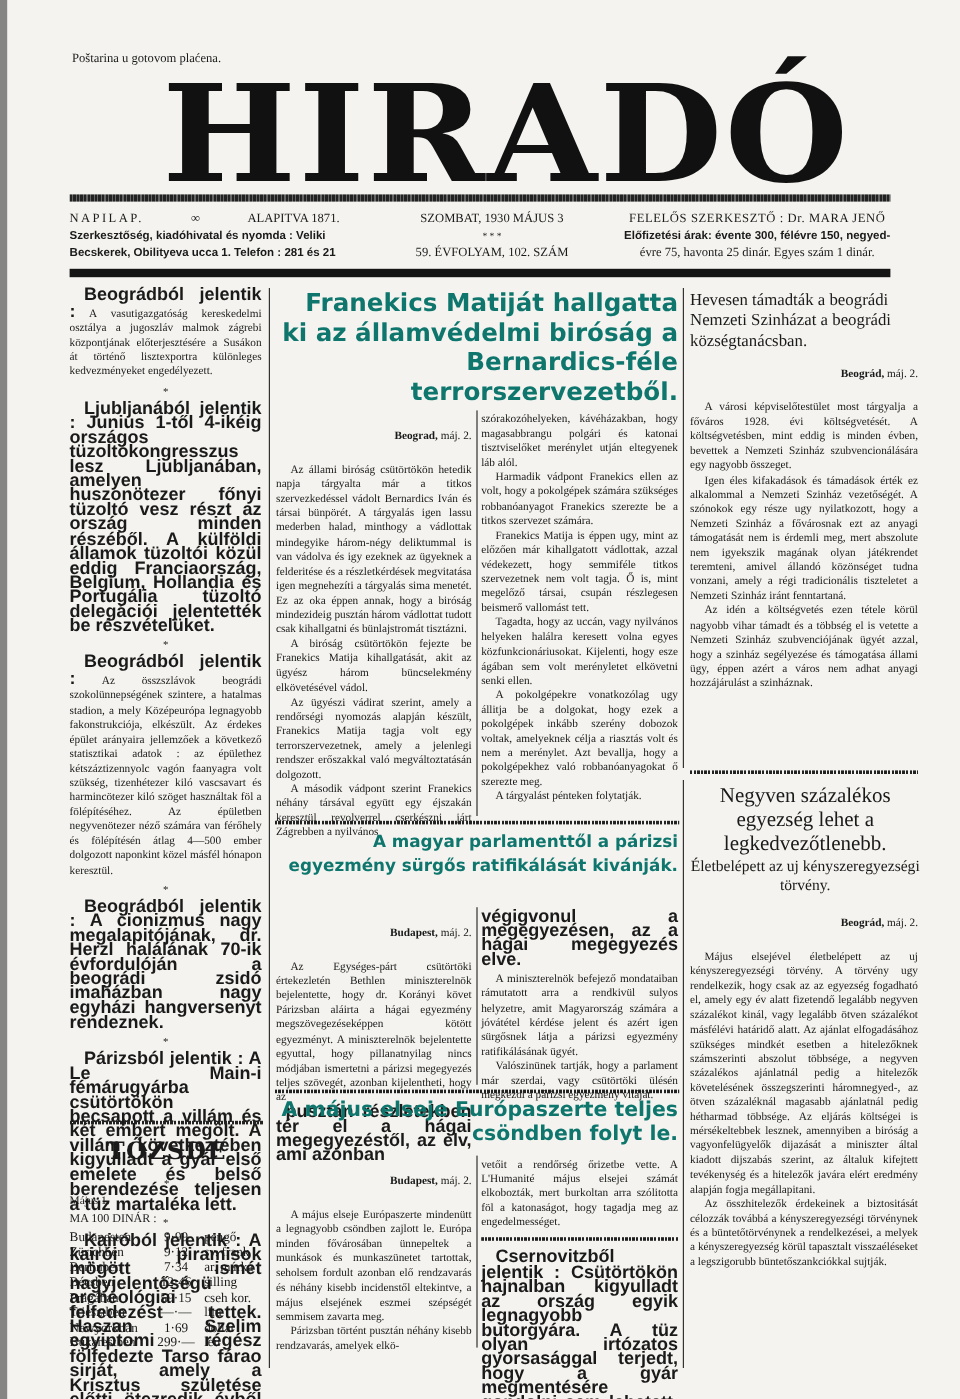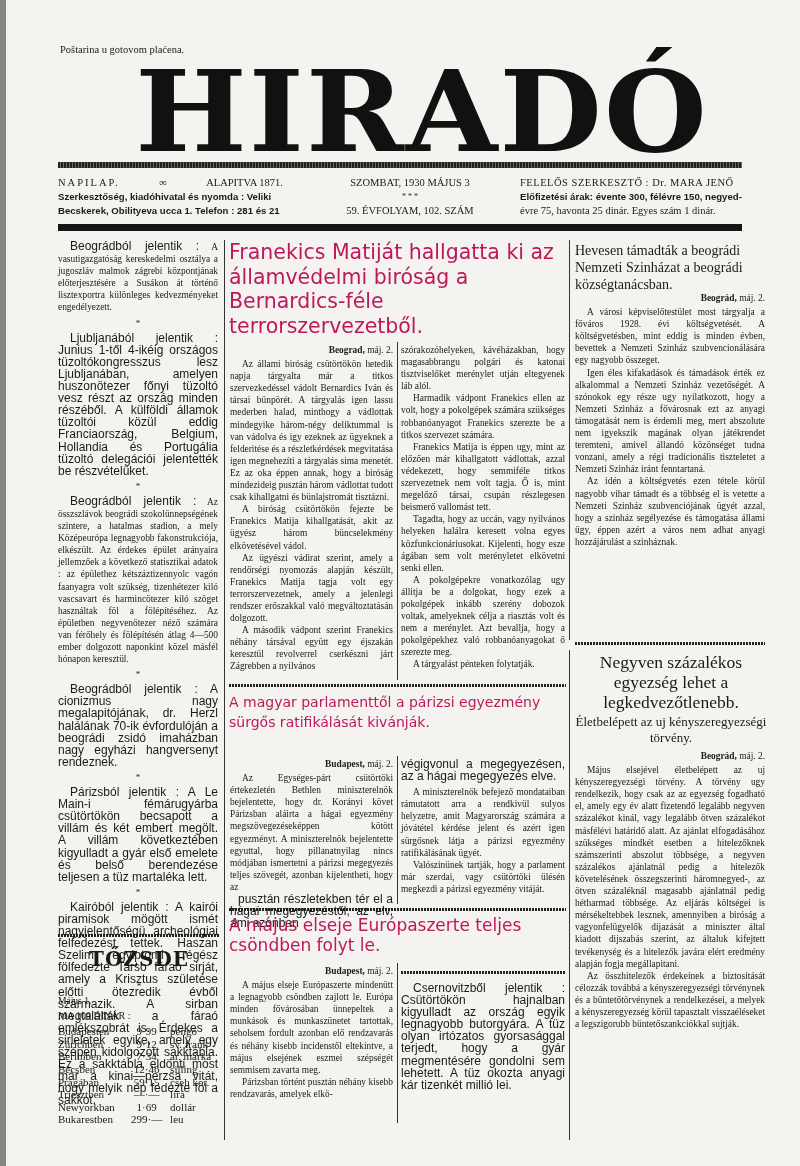--- a/index.html
+++ b/index.html
@@ -6,30 +6,30 @@
   body{width:800px;height:1166px;background:#f4f3ef;position:relative;overflow:hidden;font-family:"Liberation Serif","DejaVu Serif",serif;color:#1a1a1a;}
   .page{position:absolute;left:0;top:0;width:800px;height:1166px;}
   .edge{position:absolute;left:0;top:0;width:6px;height:1166px;background:#2a2a2a;opacity:.55;}
   .postage{position:absolute;left:60px;top:44px;font-size:10.5px;}
   .masthead{position:absolute;left:102px;top:62px;width:640px;height:100px;text-align:center;font-family:"DejaVu Serif","Liberation Serif",serif;font-weight:900;font-size:118px;line-height:100px;letter-spacing:2px;color:#111;transform:scaleY(.95);}
   .rule-top{position:absolute;left:58px;top:162px;width:684px;height:6px;background:repeating-linear-gradient(90deg,#222 0 2px,#666 2px 3px);}
   .info{position:absolute;top:176px;font-size:10.5px;line-height:14px;}
   .info b{font-family:"Liberation Sans",sans-serif;font-weight:bold;font-size:9.6px;}
   .info-left{left:58px;width:225px;}
   .info-mid{left:330px;width:160px;text-align:center;}
-  .info-right{left:520px;width:222px;}
+  .info-right{left:520px;width:222px;text-align:center;}
   .row{display:flex;justify-content:space-between;}
   .rule-thick{position:absolute;left:58px;top:224px;width:684px;height:7px;background:#151515;}
   .col{position:absolute;font-size:9.4px;line-height:12.1px;text-align:justify;}
   .col p{margin:0;text-indent:12px;}
-  .col .b{font-family:"Liberation Sans",sans-serif;font-weight:normal;font-size:12px;}
+  .col .b{font-family:"Liberation Sans",sans-serif;font-weight:bold;font-size:15px;}
   .star{text-align:center;font-size:9px;margin:3px 0 3px;}
   .vline{position:absolute;width:1px;background:#333;}
-  .headline{font-family:"DejaVu Sans","Liberation Sans",sans-serif;font-weight:400;text-align:left;color:#be185d;}
-  .dateline{text-align:right;margin:2px 0;}
+  .headline{font-family:"DejaVu Sans","Liberation Sans",sans-serif;font-weight:700;text-align:right;color:#0f766e;}
+  .dateline{text-align:right;margin:16px 0;}
   .dateline b{font-weight:bold;}
   .dotrule{height:3px;background:repeating-linear-gradient(90deg,#222 0 2px,transparent 2px 3px);margin:4px 0;}
   .seritop{font-family:"Liberation Serif",serif;font-weight:normal;}
   .tozsde-title{font-family:"DejaVu Serif",serif;font-weight:900;font-size:20px;text-align:center;letter-spacing:1px;line-height:36px;}
   table.rates{width:100%;border-collapse:collapse;font-size:11px;}
   table.rates td{padding:0;line-height:12.6px;}
   table.rates td.n{text-align:center;padding-right:4px;}
 </style>
 </head>
 <body>
@@ -169,20 +169,21 @@
   <div class="dotrule" style="position:absolute;left:229px;top:908px;width:337px;margin:0;"></div>
 
   <div class="headline" style="position:absolute;left:229px;top:916px;width:336px;font-size:17px;line-height:19.5px;">A május elseje Európaszerte teljes csöndben folyt le.</div>
   <div class="col" style="left:230px;top:963px;width:163px;">
     <div class="dateline"><b>Budapest,</b> <span>máj. 2.</span></div>
     <p>A május elseje Európaszerte mindenütt a legnagyobb csöndben zajlott le. Európa minden fővárosában ünnepeltek a munkások és munkaszünetet tartottak, seholsem fordult azonban elő rendzavarás és néhány kisebb incidenstől eltekintve, a május elsejének eszmei szépségét semmisem zavarta meg.</p>
     <p>Párizsban történt pusztán néhány kisebb rendzavarás, amelyek elkö-</p>
   </div>
   <div class="vline" style="left:397px;top:963px;height:160px;"></div>
   <div class="col" style="left:401px;top:965px;width:164px;">
+    <p style="text-indent:0">vetőit a rendőrség őrizetbe vette. A L'Humanité május elsejei számát elkobozták, mert burkoltan arra szólitotta föl a katonaságot, hogy tagadja meg az engedelmességet.</p>
     <div class="dotrule" style="margin:6px 0 8px;"></div>
     <p class="b"><span>Csernovitzből jelentik :</span> <span>Csütörtökön hajnalban kigyulladt az ország egyik legnagyobb butorgyára. A tüz olyan irtózatos gyorsasággal terjedt, hogy a gyár megmentésére gondolni sem lehetett. A tüz okozta anyagi kár tizenkét millió lei.</span></p>
   </div>
 
   <div class="seritop" style="position:absolute;left:575px;top:242px;width:192px;font-size:14px;line-height:17px;">Hevesen támadták a beográdi Nemzeti Szinházat a beográdi községtanácsban.</div>
   <div class="col" style="left:575px;top:290px;width:190px;">
     <div class="dateline"><b>Beográd,</b> <span>máj. 2.</span></div>
     <p>A városi képviselőtestület most tárgyalja a főváros 1928. évi költségvetését. A költségvetésben, mint eddig is minden évben, bevettek a Nemzeti Szinház szubvencionálására egy nagyobb összeget.</p>
     <p>Igen éles kifakadások és támadások érték ez alkalommal a Nemzeti Szinház vezetőségét. A szónokok egy része ugy nyilatkozott, hogy a Nemzeti Szinház a fővárosnak ezt az anyagi támogatását nem is érdemli meg, mert abszolute nem igyekszik magának olyan játékrendet teremteni, amivel állandó közönséget tudna vonzani, amely a régi tradicionális tiszteletet a Nemzeti Szinház iránt fenntartaná.</p>
     <p>Az idén a költségvetés ezen tétele körül nagyobb vihar támadt és a többség el is vetette a Nemzeti Szinház szubvenciójának ügyét azzal, hogy a szinház segélyezése és támogatása állami ügy, éppen azért a város nem adhat anyagi hozzájárulást a szinháznak.</p>

